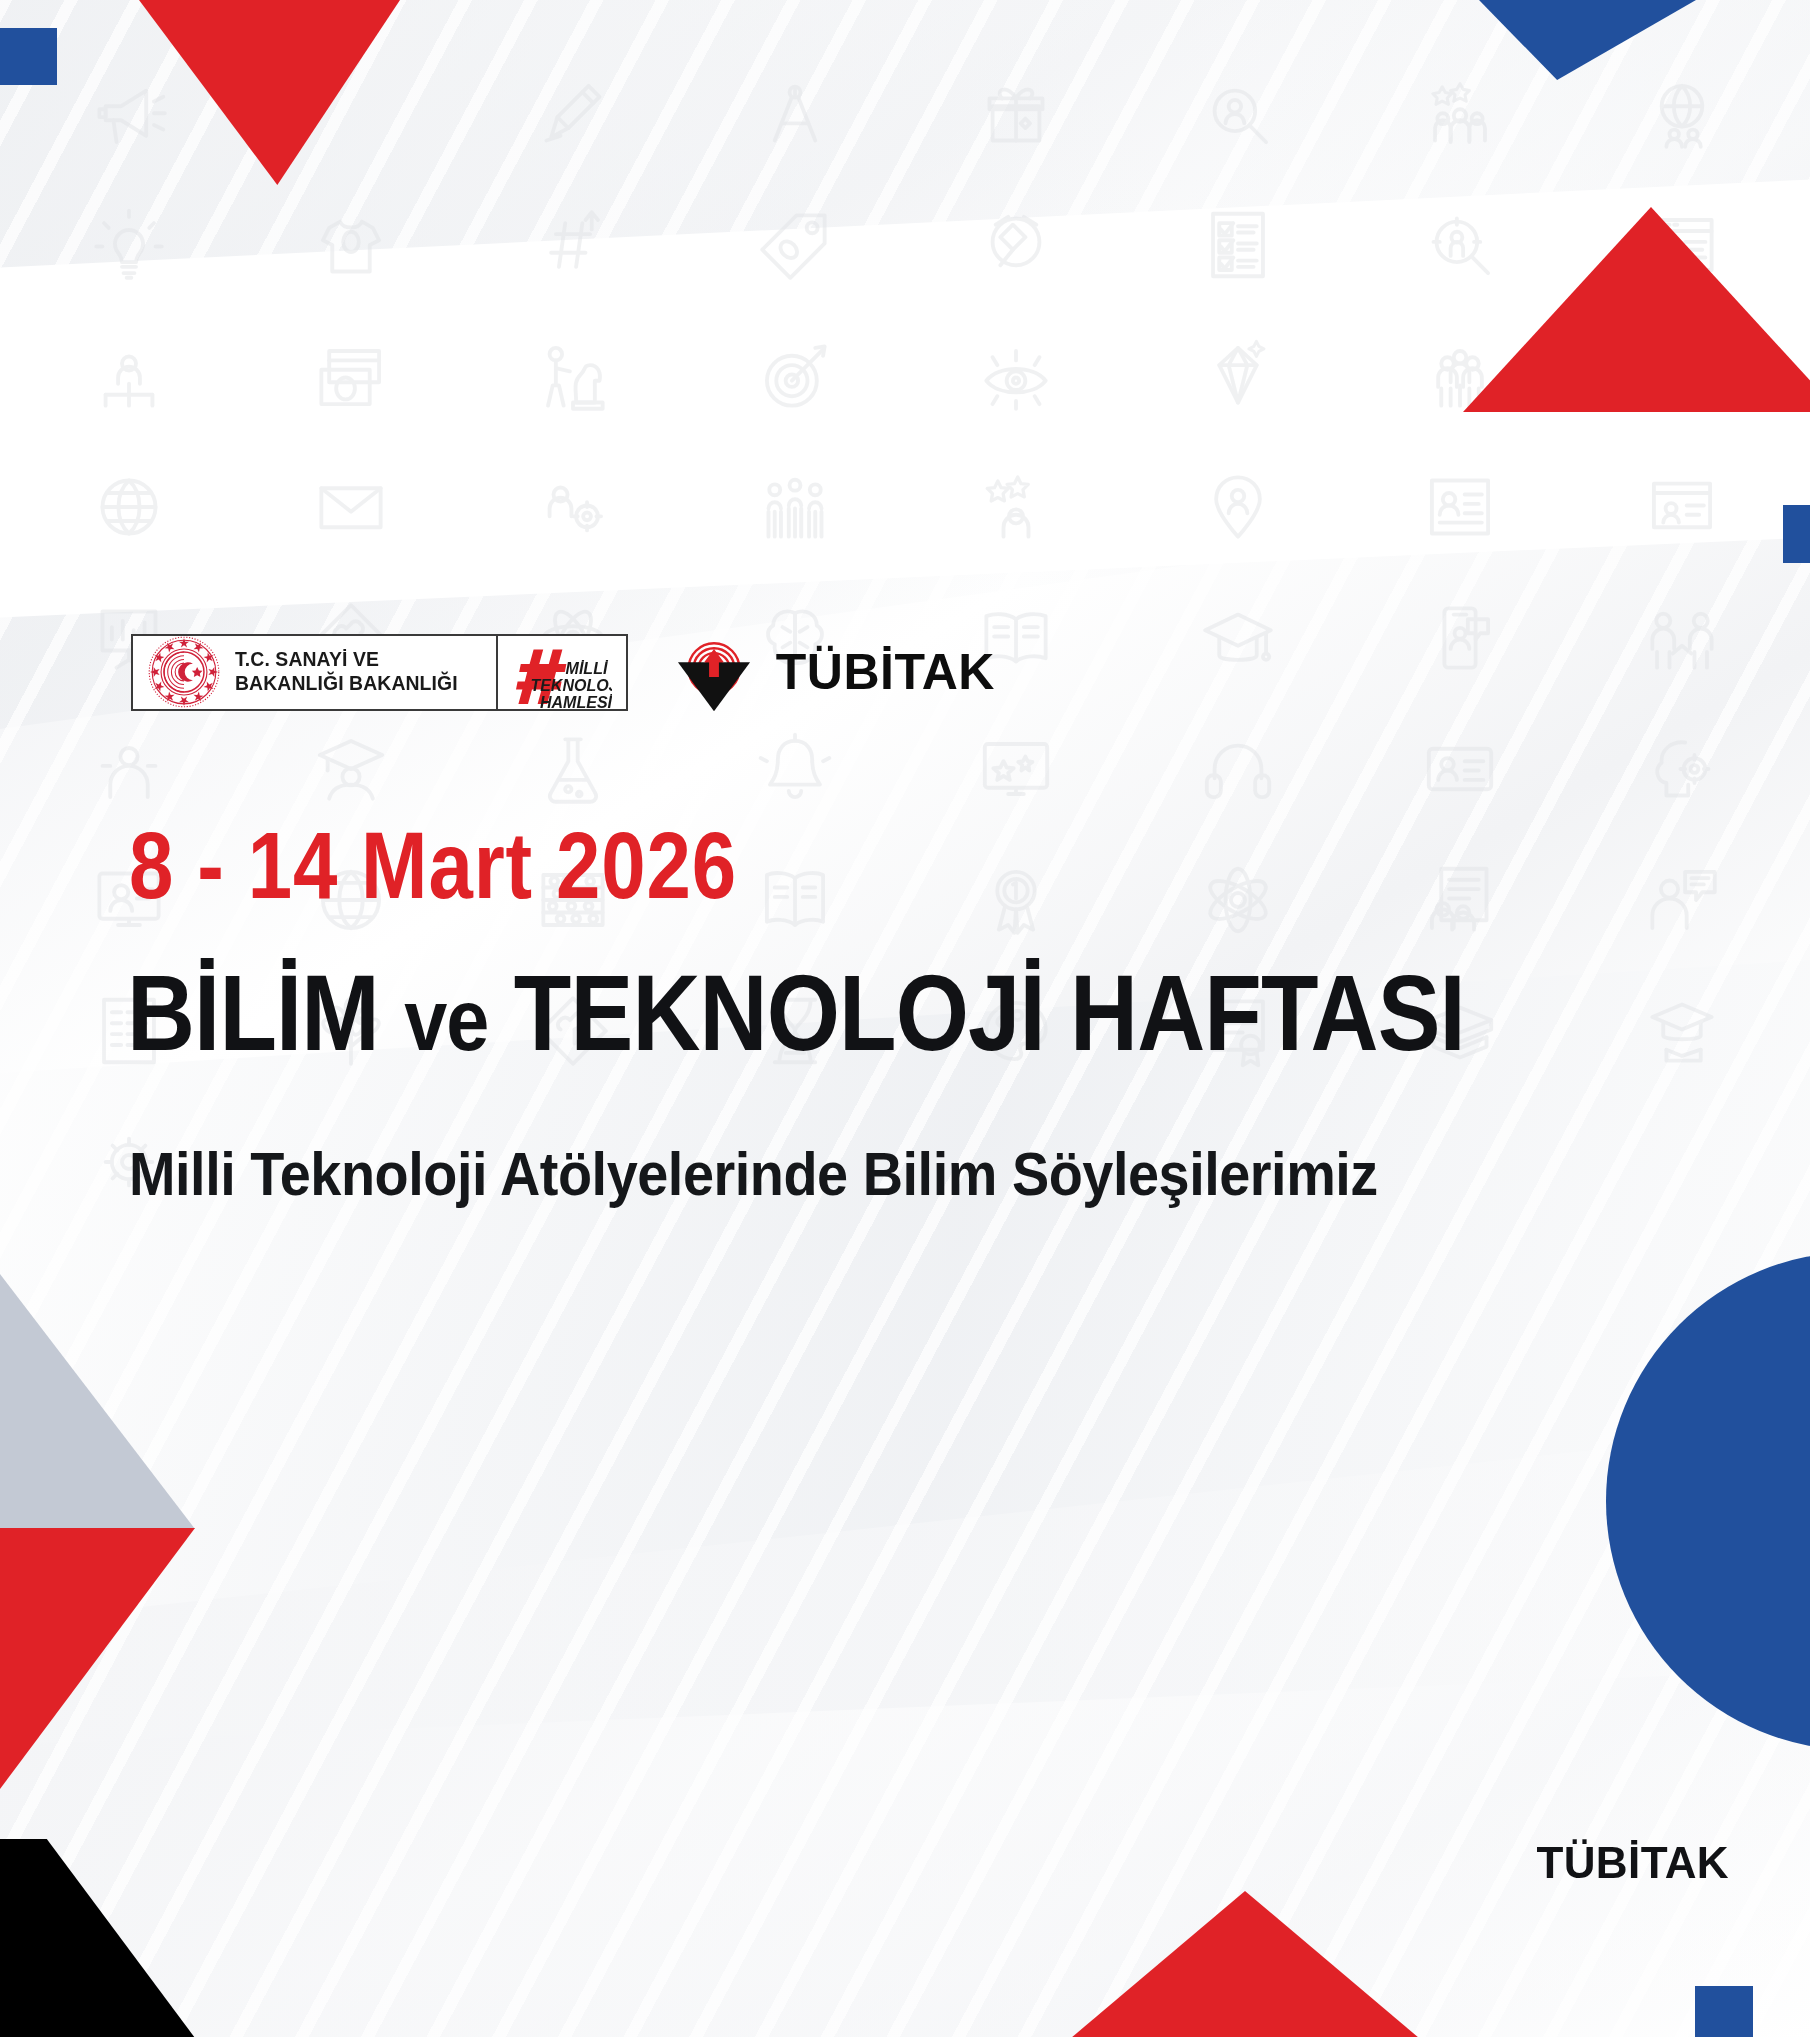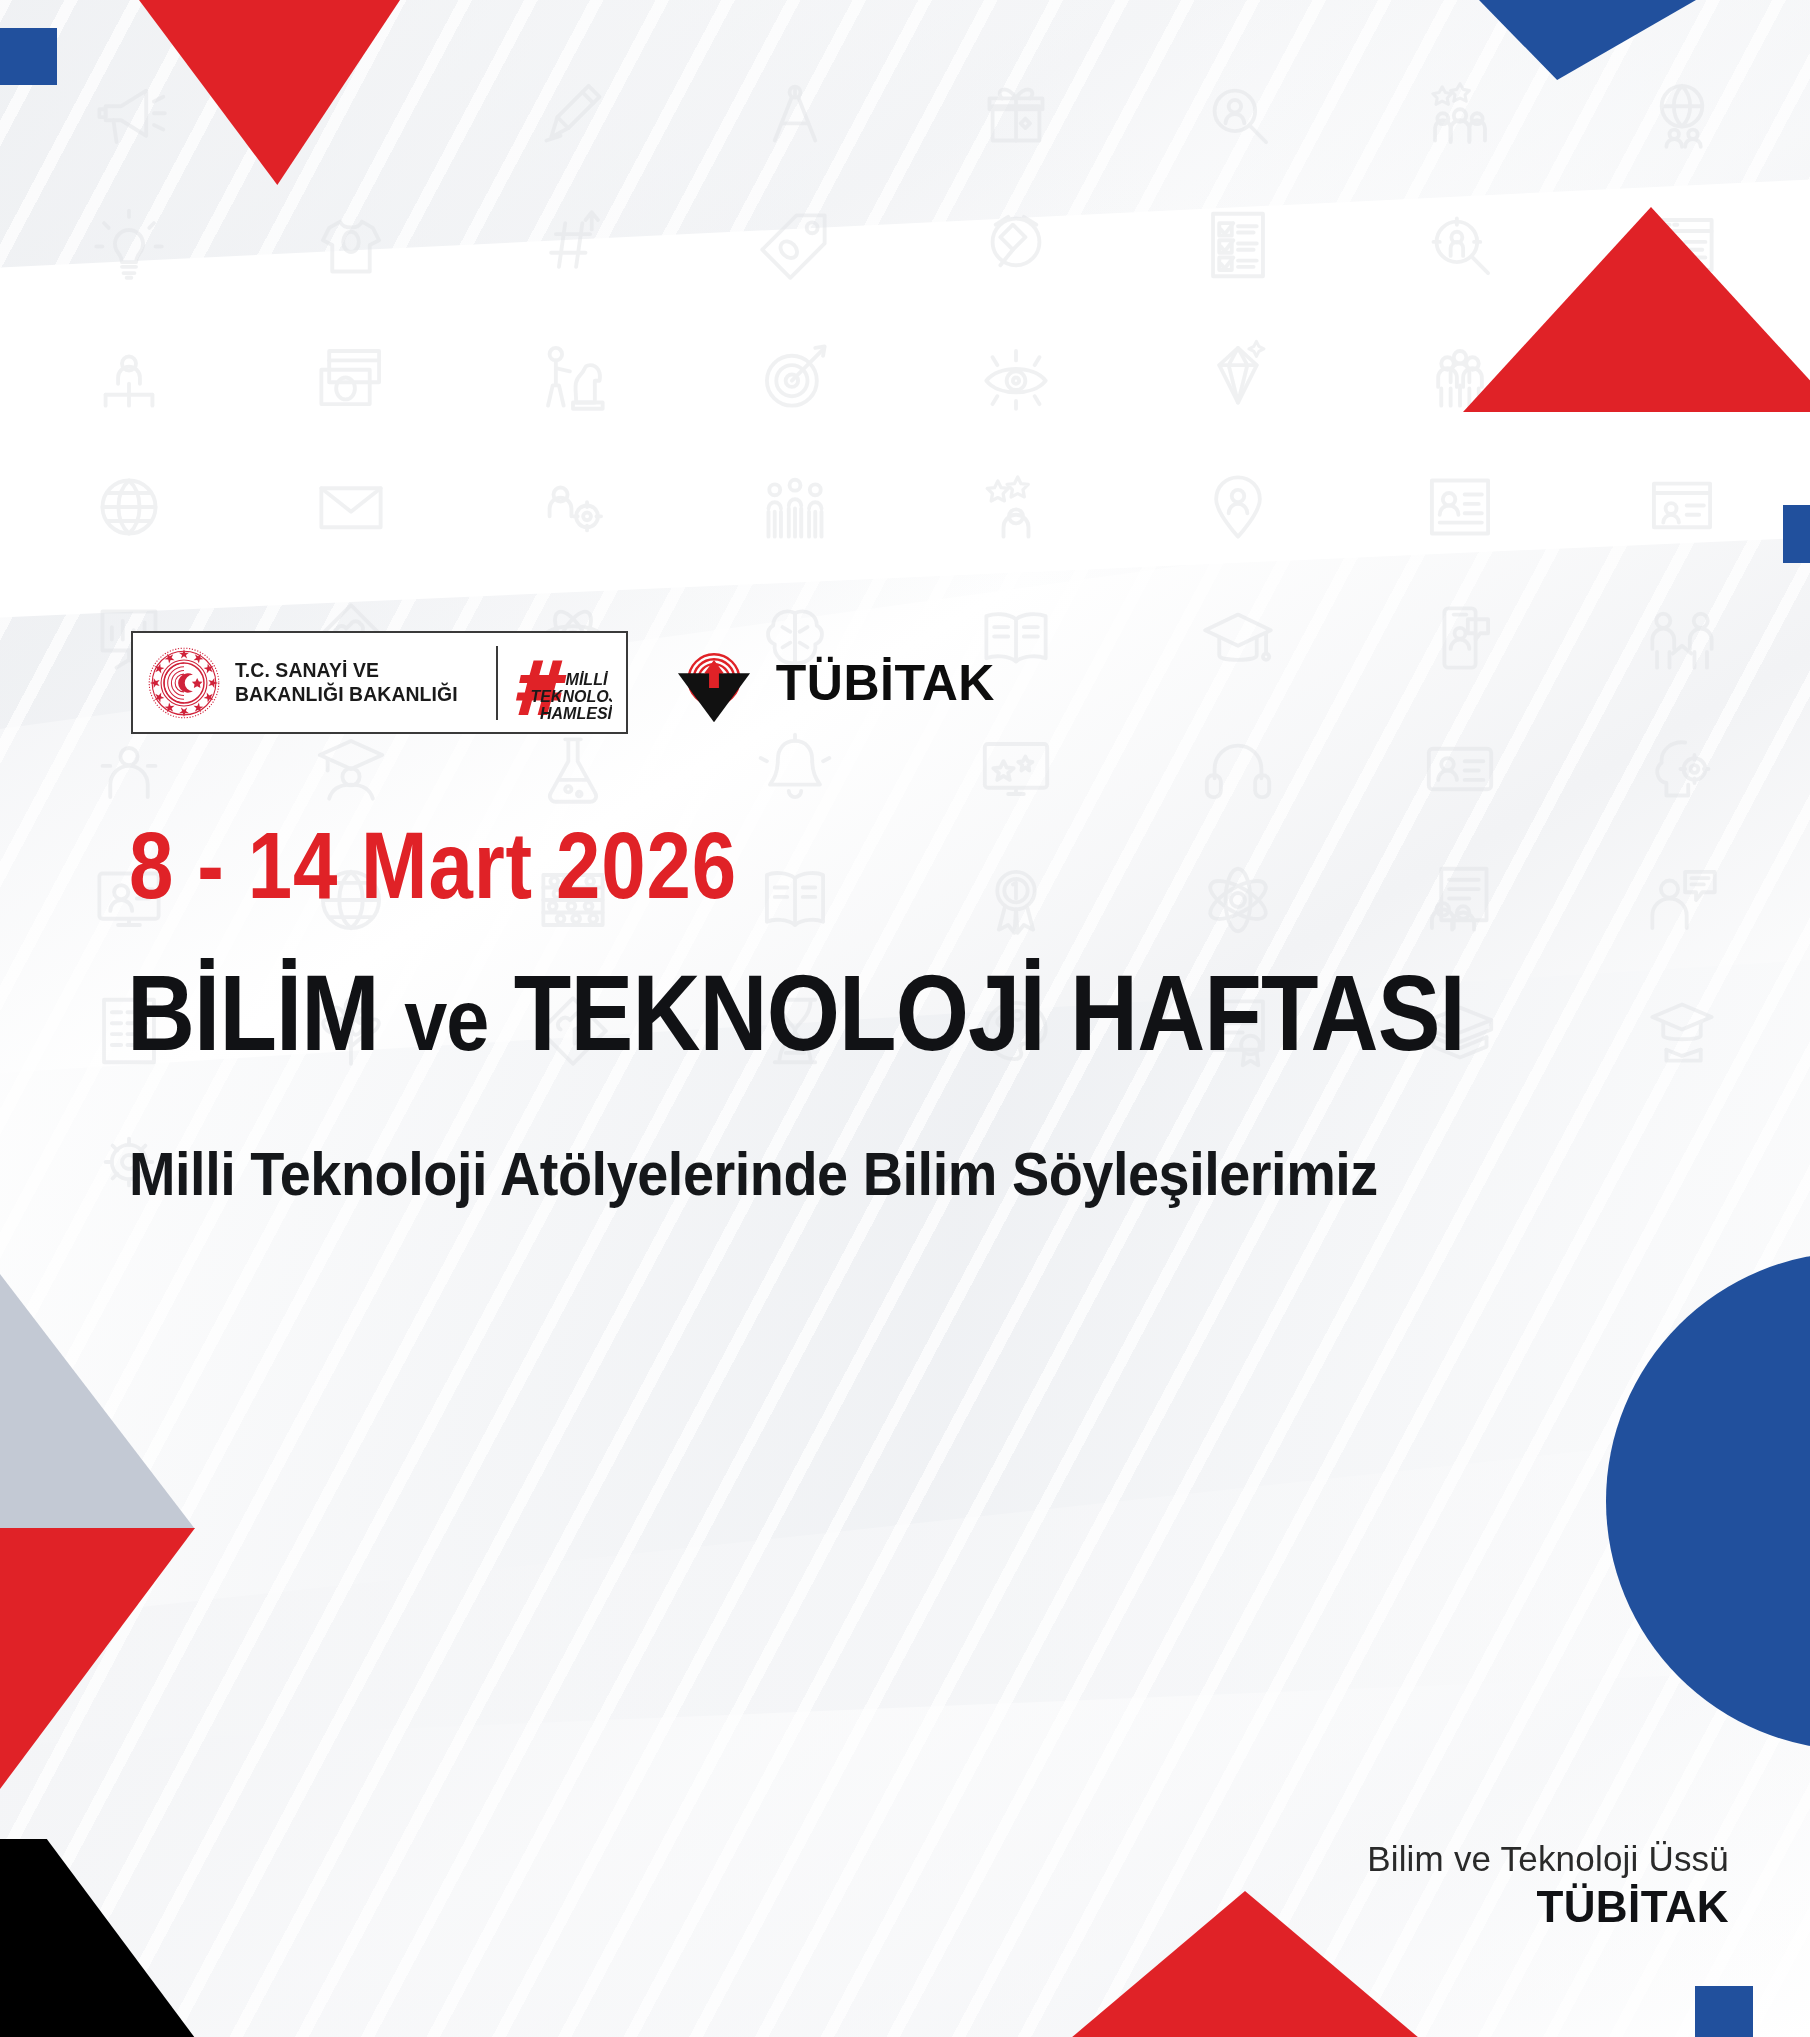--- a/index.html
+++ b/index.html
@@ -109,21 +109,21 @@
 
   
   .content{position:absolute;inset:0;}
   .logo-bar{
     position:absolute;left:131px;top:631px;
     display:flex;align-items:center;gap:42px;
   }
   .logo-box{
     border:2px solid #3a3a3a;background:#ffffff;
     display:flex;align-items:center;
-    height:103px;box-sizing:border-box;
+    height:77px;box-sizing:border-box;
     padding:0 14px;
   }
   .min-logo{display:flex;align-items:center;gap:14px;padding-right:20px;}
   .min-seal{width:74px;height:74px;flex:0 0 74px;}
   .min-text{
     font-size:19.4px;font-weight:bold;color:#1a1a1a;
     line-height:1.22;letter-spacing:0.1px;white-space:nowrap;
   }
   .logo-div{width:2px;height:74px;background:#3a3a3a;margin:0 18px;}
   .mth-logo{width:96px;height:82px;flex:0 0 96px;}
@@ -969,19 +969,18 @@
       </div>
     </div>
 
     <div class="date-line">8 - 14 Mart 2026</div>
 
     <div class="headline"><span>BİLİM</span> <span class="lower">ve</span> <span>TEKNOLOJİ HAFTASI</span></div>
 
     <div class="subtitle">Milli Teknoloji Atölyelerinde Bilim Söyleşilerimiz</div>
 
     <div class="footer">
-      <div class="footer-tag">Bilim ve Teknoloji Üssü</div>
       <div class="footer-brand">TÜBİTAK</div>
     </div>
 
   </div>
 </div>
 
 
 </body></html>

